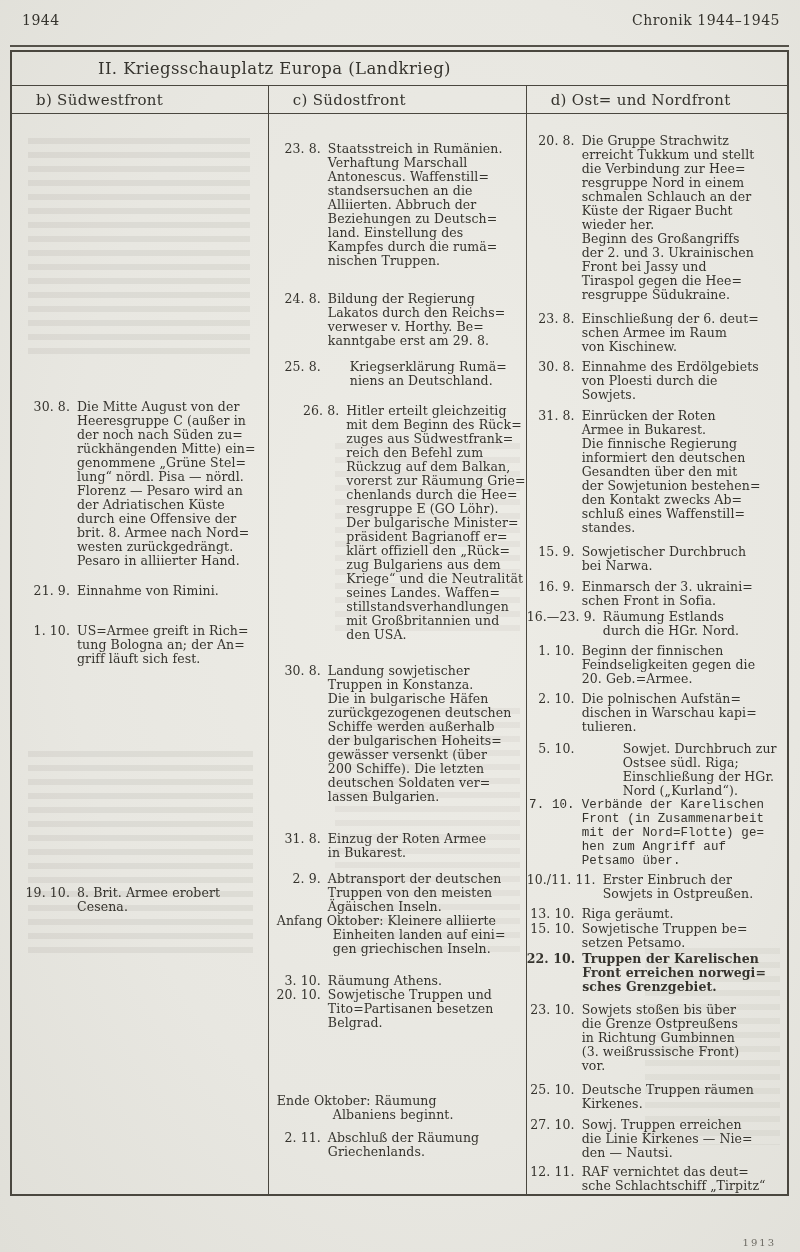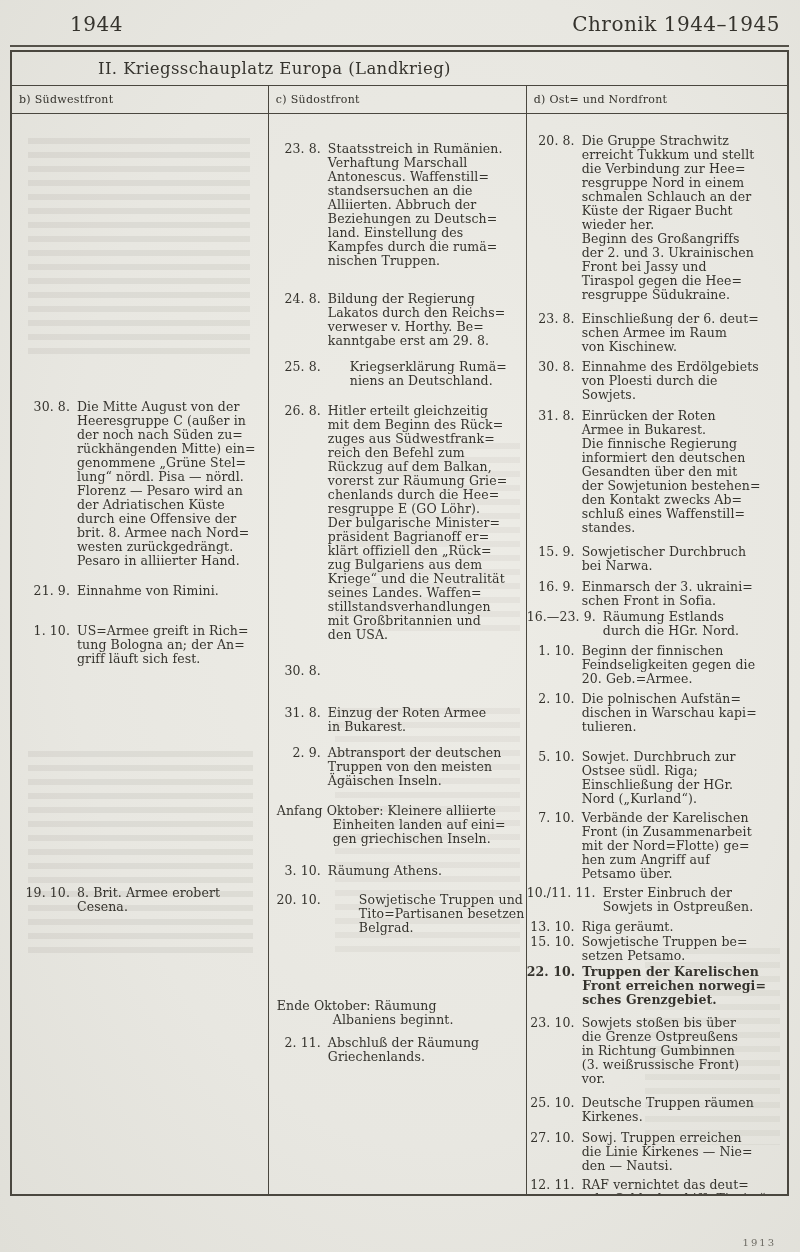--- a/index.html
+++ b/index.html
@@ -3,21 +3,21 @@
 <meta charset="utf-8">
 <style>
   html,body{margin:0;padding:0;}
   body{
     width:800px;height:1252px;position:relative;overflow:hidden;
     background:#e9e8e2;
     background-image:radial-gradient(ellipse at 55% 45%, #edece6 0%, #e8e7e1 60%, #e0dfd8 100%);
     font-family:"DejaVu Serif","Liberation Serif",serif;
     color:#35332d;
   }
-  .running-head{position:absolute;top:12px;font-size:20px;letter-spacing:.5px;margin-left:48px;}
+  .running-head{position:absolute;top:12px;font-size:14px;letter-spacing:.5px;}
   .rh-left{left:22px;}
   .rh-right{right:20px;}
   .chron-table{
     position:absolute;left:10px;top:50px;width:779px;height:1146px;
     border:2px solid #4a473f;border-top-width:2.5px;box-sizing:border-box;
     background:transparent;
   }
   
   .chron-table::before{
     content:"";position:absolute;left:-2px;right:-2px;top:-7px;height:1.5px;background:#55524a;
@@ -26,21 +26,21 @@
     height:34px;box-sizing:border-box;border-bottom:1.5px solid #4a473f;
     display:flex;align-items:center;padding-left:86px;
     font-size:16.5px;letter-spacing:.4px;
   }
   .header-row{
     height:28px;box-sizing:border-box;border-bottom:1.5px solid #4a473f;
     display:flex;
   }
   .header-cell{
     box-sizing:border-box;display:flex;align-items:center;
-    padding-left:7px;font-size:11px;letter-spacing:.3px;
+    padding-left:24px;font-size:15px;letter-spacing:.3px;
   }
   .body-row{
     display:flex;height:1080px;box-sizing:border-box;
   }
   .col{box-sizing:border-box;overflow:hidden;position:relative;}
   .col-b{width:258px;border-right:1.5px solid #4a473f;}
   .col-c{width:259px;border-right:1.5px solid #4a473f;}
   .col-d{width:261.5px;}
   .hc-b{width:258px;border-right:1.5px solid #4a473f;}
   .hc-c{width:259px;border-right:1.5px solid #4a473f;}
@@ -141,21 +141,21 @@
           <div class="text">Bildung der Regierung
 Lakatos durch den Reichs=
 verweser v. Horthy. Be=
 kanntgabe erst am 29. 8.</div>
         </div>
         <div class="entry" style="margin-top: 12px; gap: 22px;">
           <span class="date">25. 8.</span>
           <div class="text">Kriegserklärung Rumä=
 niens an Deutschland.</div>
         </div>
-        <div class="entry" style="margin-top: 16px;">
+        <div class="entry" style="margin-top: 16px; justify-content: flex-end;">
           <span class="date">26. 8.</span>
           <div class="text">Hitler erteilt gleichzeitig
 mit dem Beginn des Rück=
 zuges aus Südwestfrank=
 reich den Befehl zum
 Rückzug auf dem Balkan,
 vorerst zur Räumung Grie=
 chenlands durch die Hee=
 resgruppe E (GO Löhr).
 Der bulgarische Minister=
@@ -163,42 +163,52 @@
 klärt offiziell den „Rück=
 zug Bulgariens aus dem
 Kriege“ und die Neutralität
 seines Landes. Waffen=
 stillstandsverhandlungen
 mit Großbritannien und
 den USA.</div>
         </div>
         <div class="entry" style="margin-top: 22px;">
           <span class="date">30. 8.</span>
+          <div class="text">Landung sowjetischer
+Truppen in Konstanza.
+Die in bulgarische Häfen
+zurückgezogenen deutschen
+Schiffe werden außerhalb
+der bulgarischen Hoheits=
+gewässer versenkt (über
+200 Schiffe). Die letzten
+deutschen Soldaten ver=
+lassen Bulgarien.</div>
         </div>
         <div class="entry" style="margin-top: 28px;">
           <span class="date">31. 8.</span>
           <div class="text">Einzug der Roten Armee
 in Bukarest.</div>
         </div>
         <div class="entry" style="margin-top: 12px;">
           <span class="date">2. 9.</span>
           <div class="text">Abtransport der deutschen
 Truppen von den meisten
 Ägäischen Inseln.</div>
         </div>
-        <div class="entry nodate" style="margin-top: 16px;">
+        <div class="entry nodate" style="margin-top: 0;">
           <div class="text">Anfang Oktober: Kleinere alliierte
 Einheiten landen auf eini=
 gen griechischen Inseln.</div>
         </div>
         <div class="entry" style="margin-top: 18px;">
           <span class="date">3. 10.</span>
           <div class="text">Räumung Athens.</div>
         </div>
-        <div class="entry" style="margin-top: 15px; gap: 31px;">
+        <div class="entry" style="">
           <span class="date">20. 10.</span>
           <div class="text">Sowjetische Truppen und
 Tito=Partisanen besetzen
 Belgrad.</div>
         </div>
         <div class="entry nodate" style="margin-top: 64px;">
           <div class="text">Ende Oktober: Räumung
 Albaniens beginnt.</div>
         </div>
         <div class="entry" style="margin-top: 9px;">
@@ -267,28 +277,28 @@
           <div class="text">Beginn der finnischen
 Feindseligkeiten gegen die
 20. Geb.=Armee.</div>
         </div>
         <div class="entry" style="margin-top: 6px;">
           <span class="date">2. 10.</span>
           <div class="text">Die polnischen Aufstän=
 dischen in Warschau kapi=
 tulieren.</div>
         </div>
-        <div class="entry" style="margin-top: 16px;">
+        <div class="entry" style="margin-top: 8px; gap: 41px;">
           <span class="date">5. 10.</span>
           <div class="text">Sowjet. Durchbruch zur
 Ostsee südl. Riga;
 Einschließung der HGr.
 Nord („Kurland“).</div>
         </div>
-        <div class="entry" style="margin-top: 5px;">
+        <div class="entry" style=" font-family: Liberation Mono, monospace;">
           <span class="date">7. 10.</span>
           <div class="text">Verbände der Karelischen
 Front (in Zusammenarbeit
 mit der Nord=Flotte) ge=
 hen zum Angriff auf
 Petsamo über.</div>
         </div>
         <div class="entry" style="margin-top: 5px;">
           <span class="date">10./11. 11.</span>
           <div class="text">Erster Einbruch der

